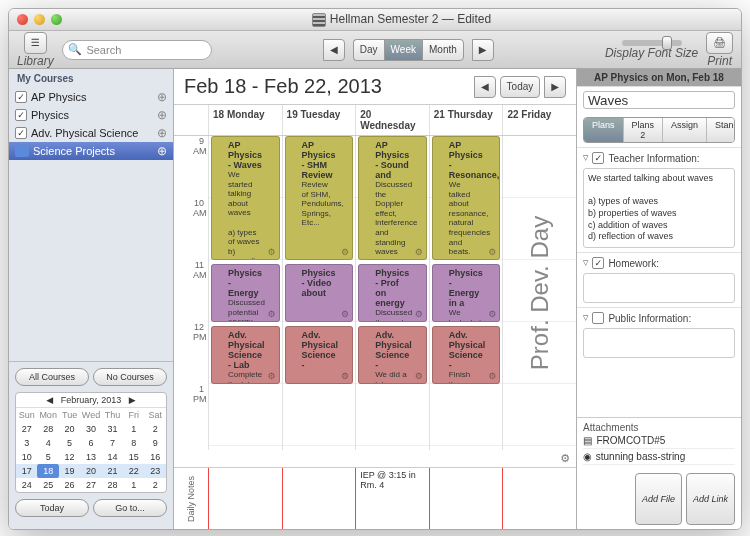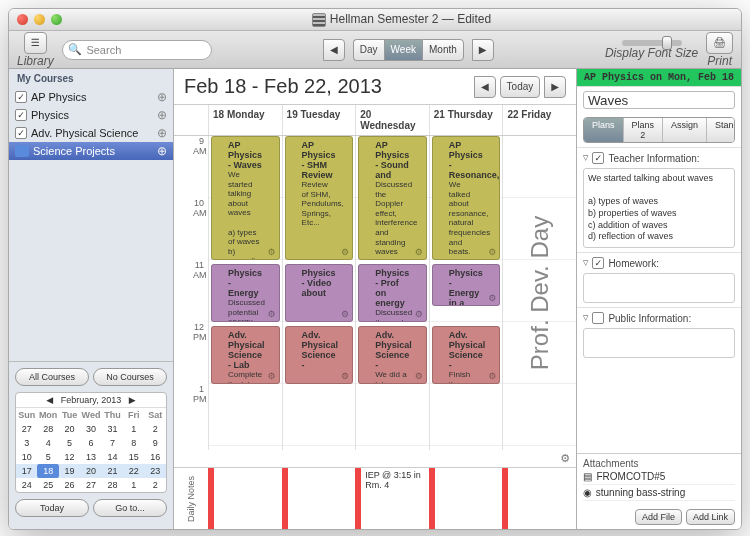--- a/index.html
+++ b/index.html
@@ -35,21 +35,21 @@
 .course.sel .plus { color: #eee; }
 .foldicon { width: 14px; height: 12px; background: #5a8adb; border-radius: 2px; }
 .side-btm { margin-top: auto; padding: 6px; border-top: 1px solid #bbb; }
 .side-btm .row { display: flex; gap: 4px; margin-bottom: 6px; }
 .side-btm .pill { flex: 1; height: 18px; background: linear-gradient(#fdfdfd,#e0e0e0); border: 1px solid #999; border-radius: 9px; font-size: 9px; display: flex; align-items: center; justify-content: center; }
 .minical { background: #fff; border: 1px solid #bbb; border-radius: 4px; font-size: 9px; }
 .minical .mchdr { display: flex; align-items: center; justify-content: center; gap: 4px; padding: 2px; border-bottom: 1px solid #ddd; }
 .mcarrow { width: 14px; text-align: center; }
 .mcgrid { display: grid; grid-template-columns: repeat(7,1fr); text-align: center; }
 .mcgrid div { padding: 2px 0; }
-.mcgrid .dh { color: #888; font-weight: bold; }
+.mcgrid .dh { color: #888; }
 .mcgrid .wk { background: #d8e8f8; }
 .mcgrid .today { background: #5a8adb; color: #fff; border-radius: 2px; }
 .center { flex: 1; display: flex; flex-direction: column; }
 .c-hdr { display: flex; align-items: center; padding: 6px 10px; border-bottom: 1px solid #ccc; }
 .c-title { font-size: 20px; font-weight: normal; flex: 1; }
 .day-hdrs { display: flex; border-bottom: 1px solid #ccc; font-size: 10px; font-weight: bold; color: #444; }
 .day-hdrs .time-gut { width: 34px; }
 .day-hdrs .dh { flex: 1; padding: 4px 4px; border-left: 1px solid #e0e0e0; }
 .cal-body { flex: 1; display: flex; overflow: hidden; position: relative; }
 .time-col { width: 34px; font-size: 9px; color: #666; text-align: right; padding-right: 4px; padding-left: 19px; }
@@ -61,35 +61,35 @@
 .event .eb { font-size: 8px; line-height: 1.2; }
 .ev-olive { background: #c1bc59; }
 .ev-purple { background: #b38ab8; }
 .ev-rose { background: #cc8585; }
 .event .gear { position: absolute; bottom: 2px; right: 3px; font-size: 9px; color: rgba(0,0,0,0.4); }
 .friday-ov { position: absolute; top: 0; bottom: 0; left: 0; right: 0; display: flex; align-items: center; justify-content: center; }
 .friday-ov span { transform: rotate(-90deg); font-size: 24px; color: #888; white-space: nowrap; }
 .daily-notes { height: 62px; display: flex; border-top: 1px solid #ccc; }
 .daily-notes .lbl { width: 34px; font-size: 9px; color: #666; display: flex; align-items: center; justify-content: center; }
 .daily-notes .lbl span { transform: rotate(-90deg); white-space: nowrap; }
-.daily-notes .dn-col { flex: 1; border-left: 6px solid #ef4444; padding: 2px 4px; font-size: 9px; }
+.daily-notes .dn-col { flex: 1; border-left: 1px solid #ef4444; padding: 2px 4px; font-size: 9px; }
 .right { width: 165px; border-left: 1px solid #b0b0b0; background: #fff; display: flex; flex-direction: column; font-size: 10px; }
-.r-hdr { padding: 3px 6px; font-weight: bold; color: #333; background: #22c55e; border-bottom: 1px solid #ddd; text-align: center; font-family: Liberation Mono, monospace; }
+.r-hdr { padding: 3px 6px; font-weight: bold; color: #333; background: #a3a3a3; border-bottom: 1px solid #ddd; text-align: center; }
 .r-input { margin: 4px 6px; height: 18px; border: 1px solid #bbb; border-radius: 3px; padding: 0 4px; background: #fff; color: #333; }
 .r-tabs { display: flex; margin: 4px 6px; border: 1px solid #999; border-radius: 4px; overflow: hidden; font-size: 9px; }
 .r-tabs div { flex: 1; text-align: center; padding: 2px 8px; background: linear-gradient(#fdfdfd,#e0e0e0); border-right: 1px solid #bbb; }
 .r-tabs div:last-child { border-right: none; }
 .r-tabs div.active { background: linear-gradient(#9aa,#789); color: #fff; }
 .r-sect { padding: 4px 6px; border-top: 1px solid #e0e0e0; }
 .r-sect .sh { display: flex; align-items: center; gap: 4px; color: #444; font-size: 10px; }
 .r-box { border: 1px solid #ccc; border-radius: 3px; margin-top: 4px; padding: 4px; font-size: 9px; line-height: 1.3; min-height: 30px; background: #fff; }
 .r-att { border-top: 1px solid #ccc; padding: 4px 6px; font-size: 10px; margin-top: auto; }
 .r-att .at-row { display: flex; align-items: center; gap: 4px; padding: 2px 0; border-bottom: 1px solid #eee; }
 .r-att-btns { display: flex; gap: 4px; justify-content: flex-end; padding: 4px 6px; }
-.r-att-btns .ab { border: 1px solid #999; border-radius: 4px; background: linear-gradient(#fdfdfd,#e0e0e0); padding: 2px 6px; font-size: 9px; }
+.r-att-btns .ab { border: 1px solid #999; border-radius: 4px; background: linear-gradient(#fdfdfd,#e0e0e0); padding: 20px 6px; font-size: 9px; font-style: italic; }
 .gear-corner { text-align: right; padding: 2px 6px; color: #777; }
 .tri { font-size: 7px; }
 </style>
 </head>
 <body>
 
 <div class="window">
   <div class="titlebar">
     <div class="traffic">
       <div class="dot r"></div>
@@ -323,21 +323,21 @@
             <div class="hrline"></div>
             <div class="hrline"></div>
             <div class="hrline"></div>
             <div class="hrline"></div>
             <div class="hrline"></div>
             <div class="event ev-olive" style="top: 0px; height: 124px;">
               <div class="et">AP Physics - Resonance,</div>
               <div class="eb" style="white-space:pre-line">We talked about resonance, natural frequencies and beats. Also we observed resonance in a closed pipe and went to the theater to observe constructive and</div>
               <div class="gear">⚙</div>
             </div>
-            <div class="event ev-purple" style="top: 128px; height: 42px;">
+            <div class="event ev-purple" style="top: 128px; height: 58px;">
               <div class="et">Physics - Energy in a</div>
               <div class="eb" style="white-space:pre-line">We looked at the conservation of energy using a</div>
               <div class="gear">⚙</div>
             </div>
             <div class="event ev-rose" style="top: 190px; height: 58px;">
               <div class="et">Adv. Physical Science -</div>
               <div class="eb" style="white-space:pre-line">Finish the dissolving lab.</div>
               <div class="gear">⚙</div>
             </div>
           </div>

